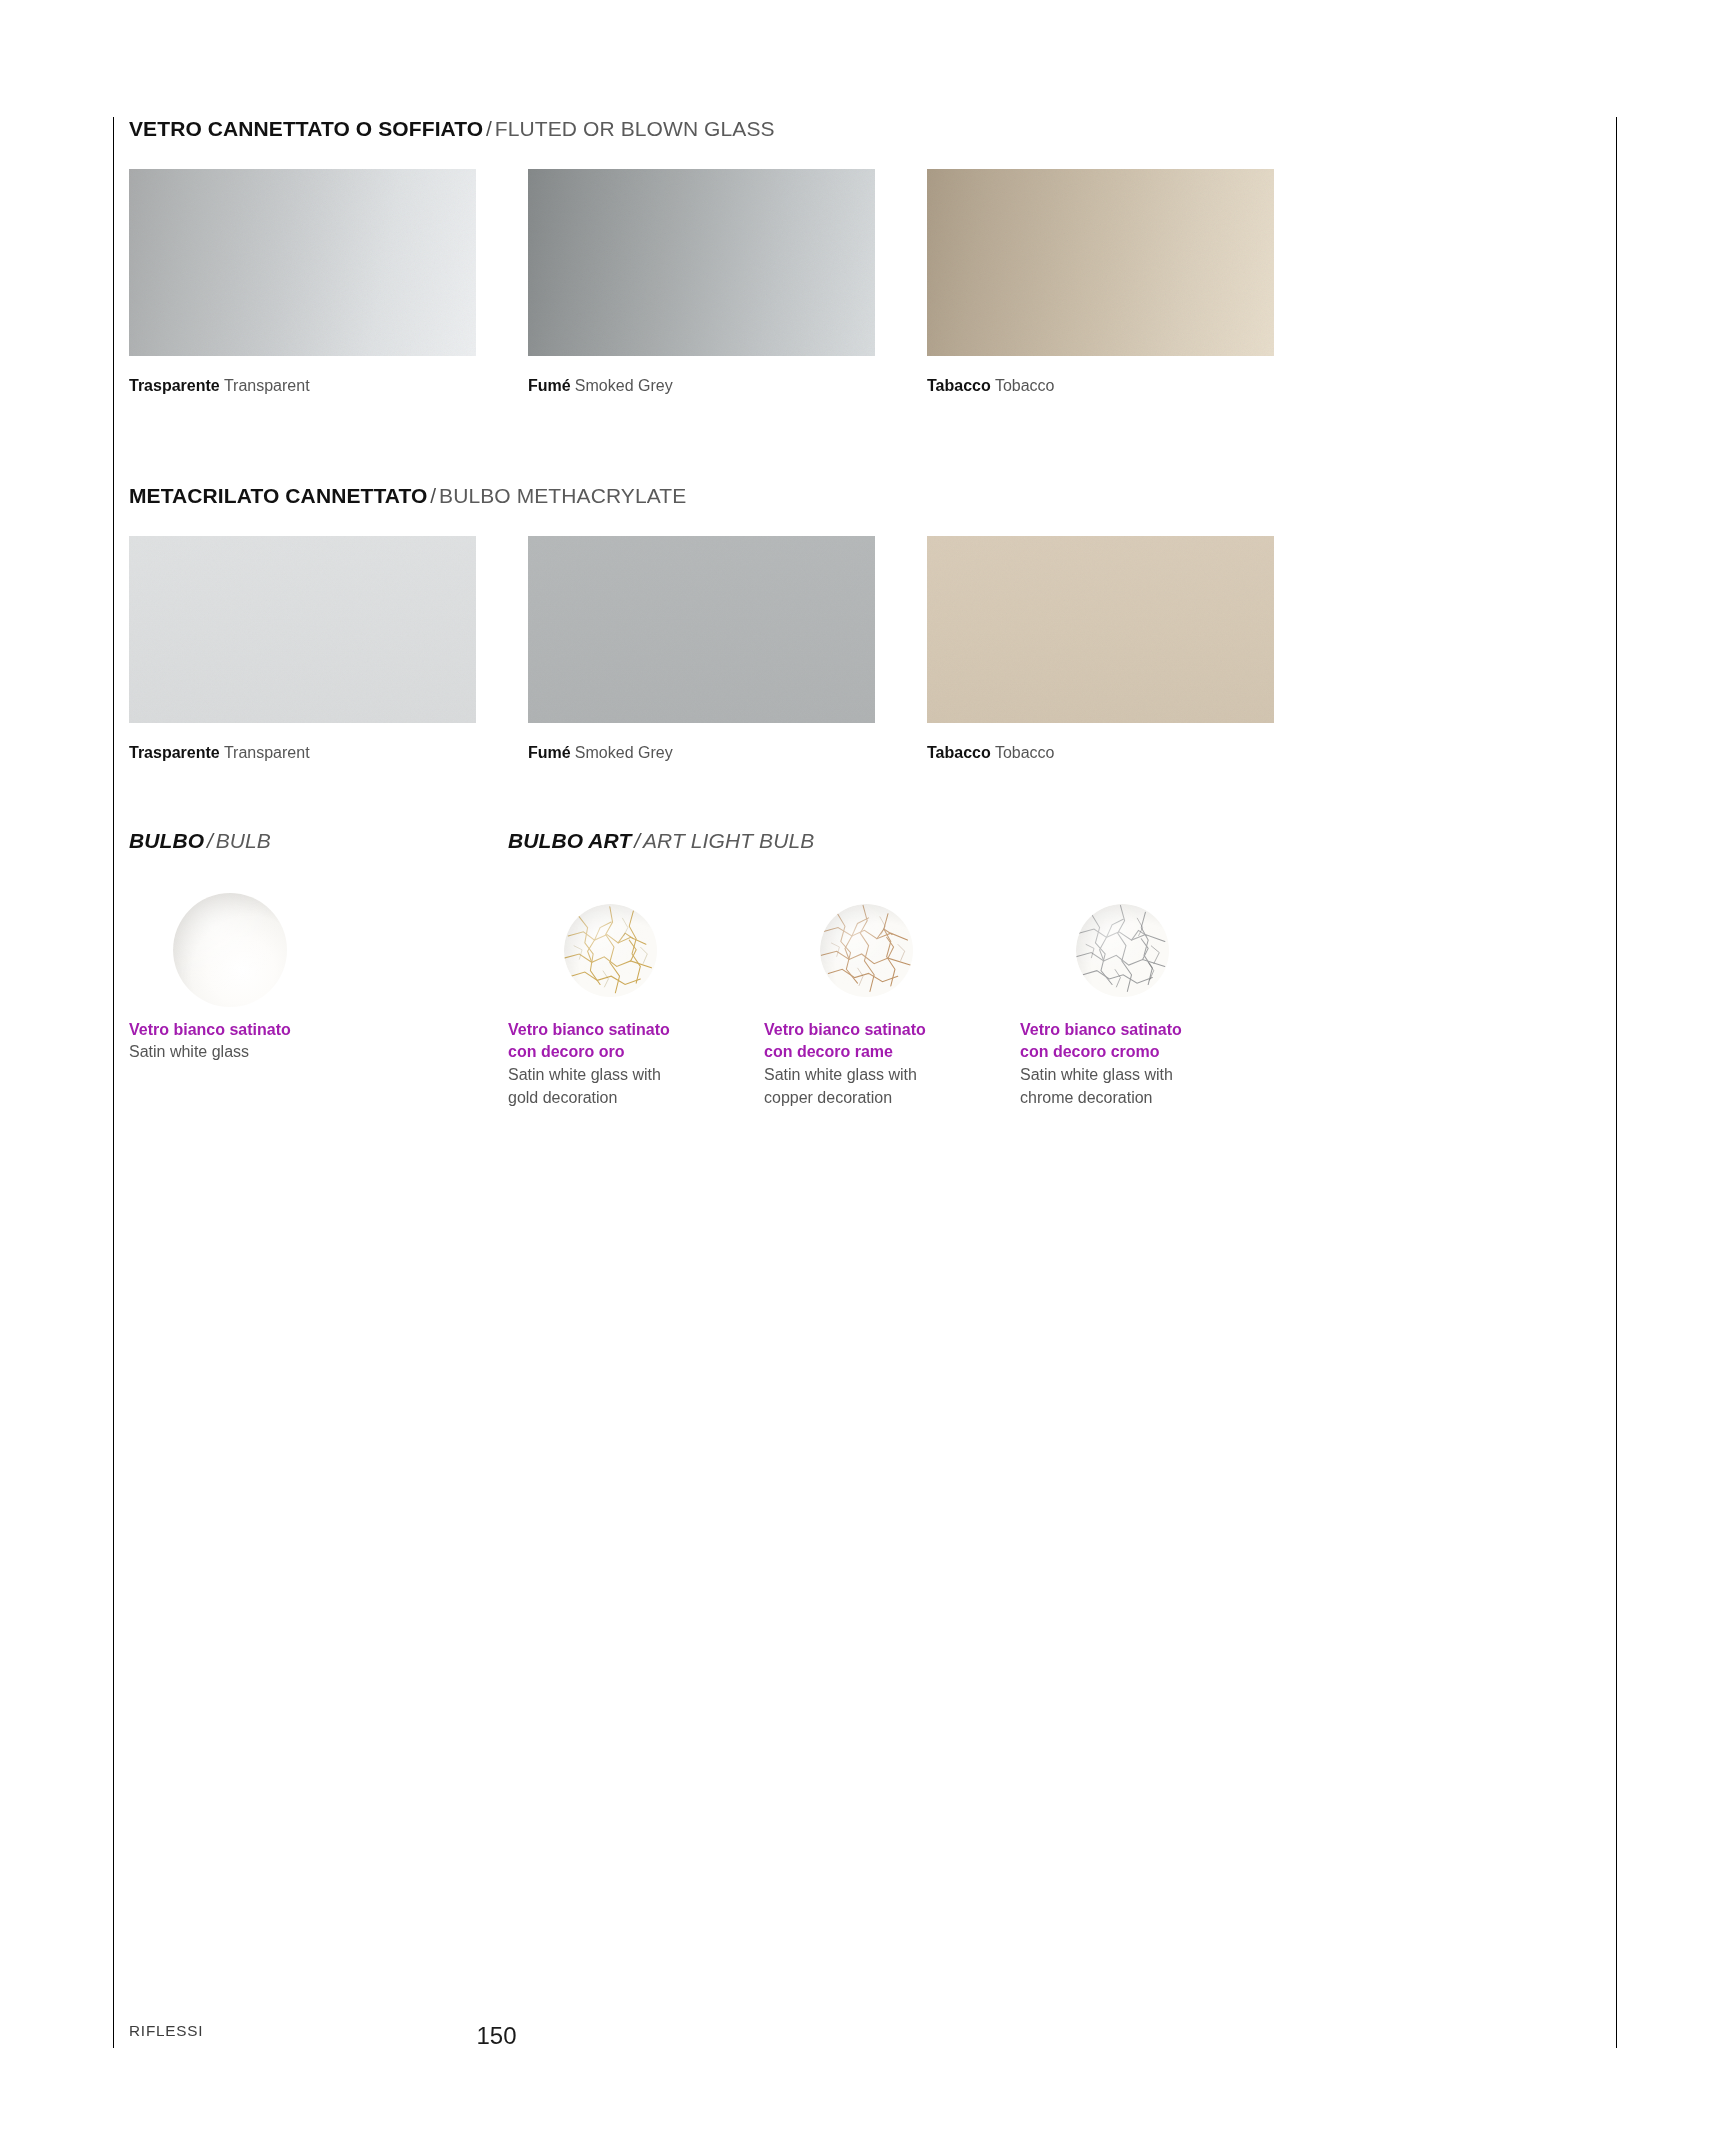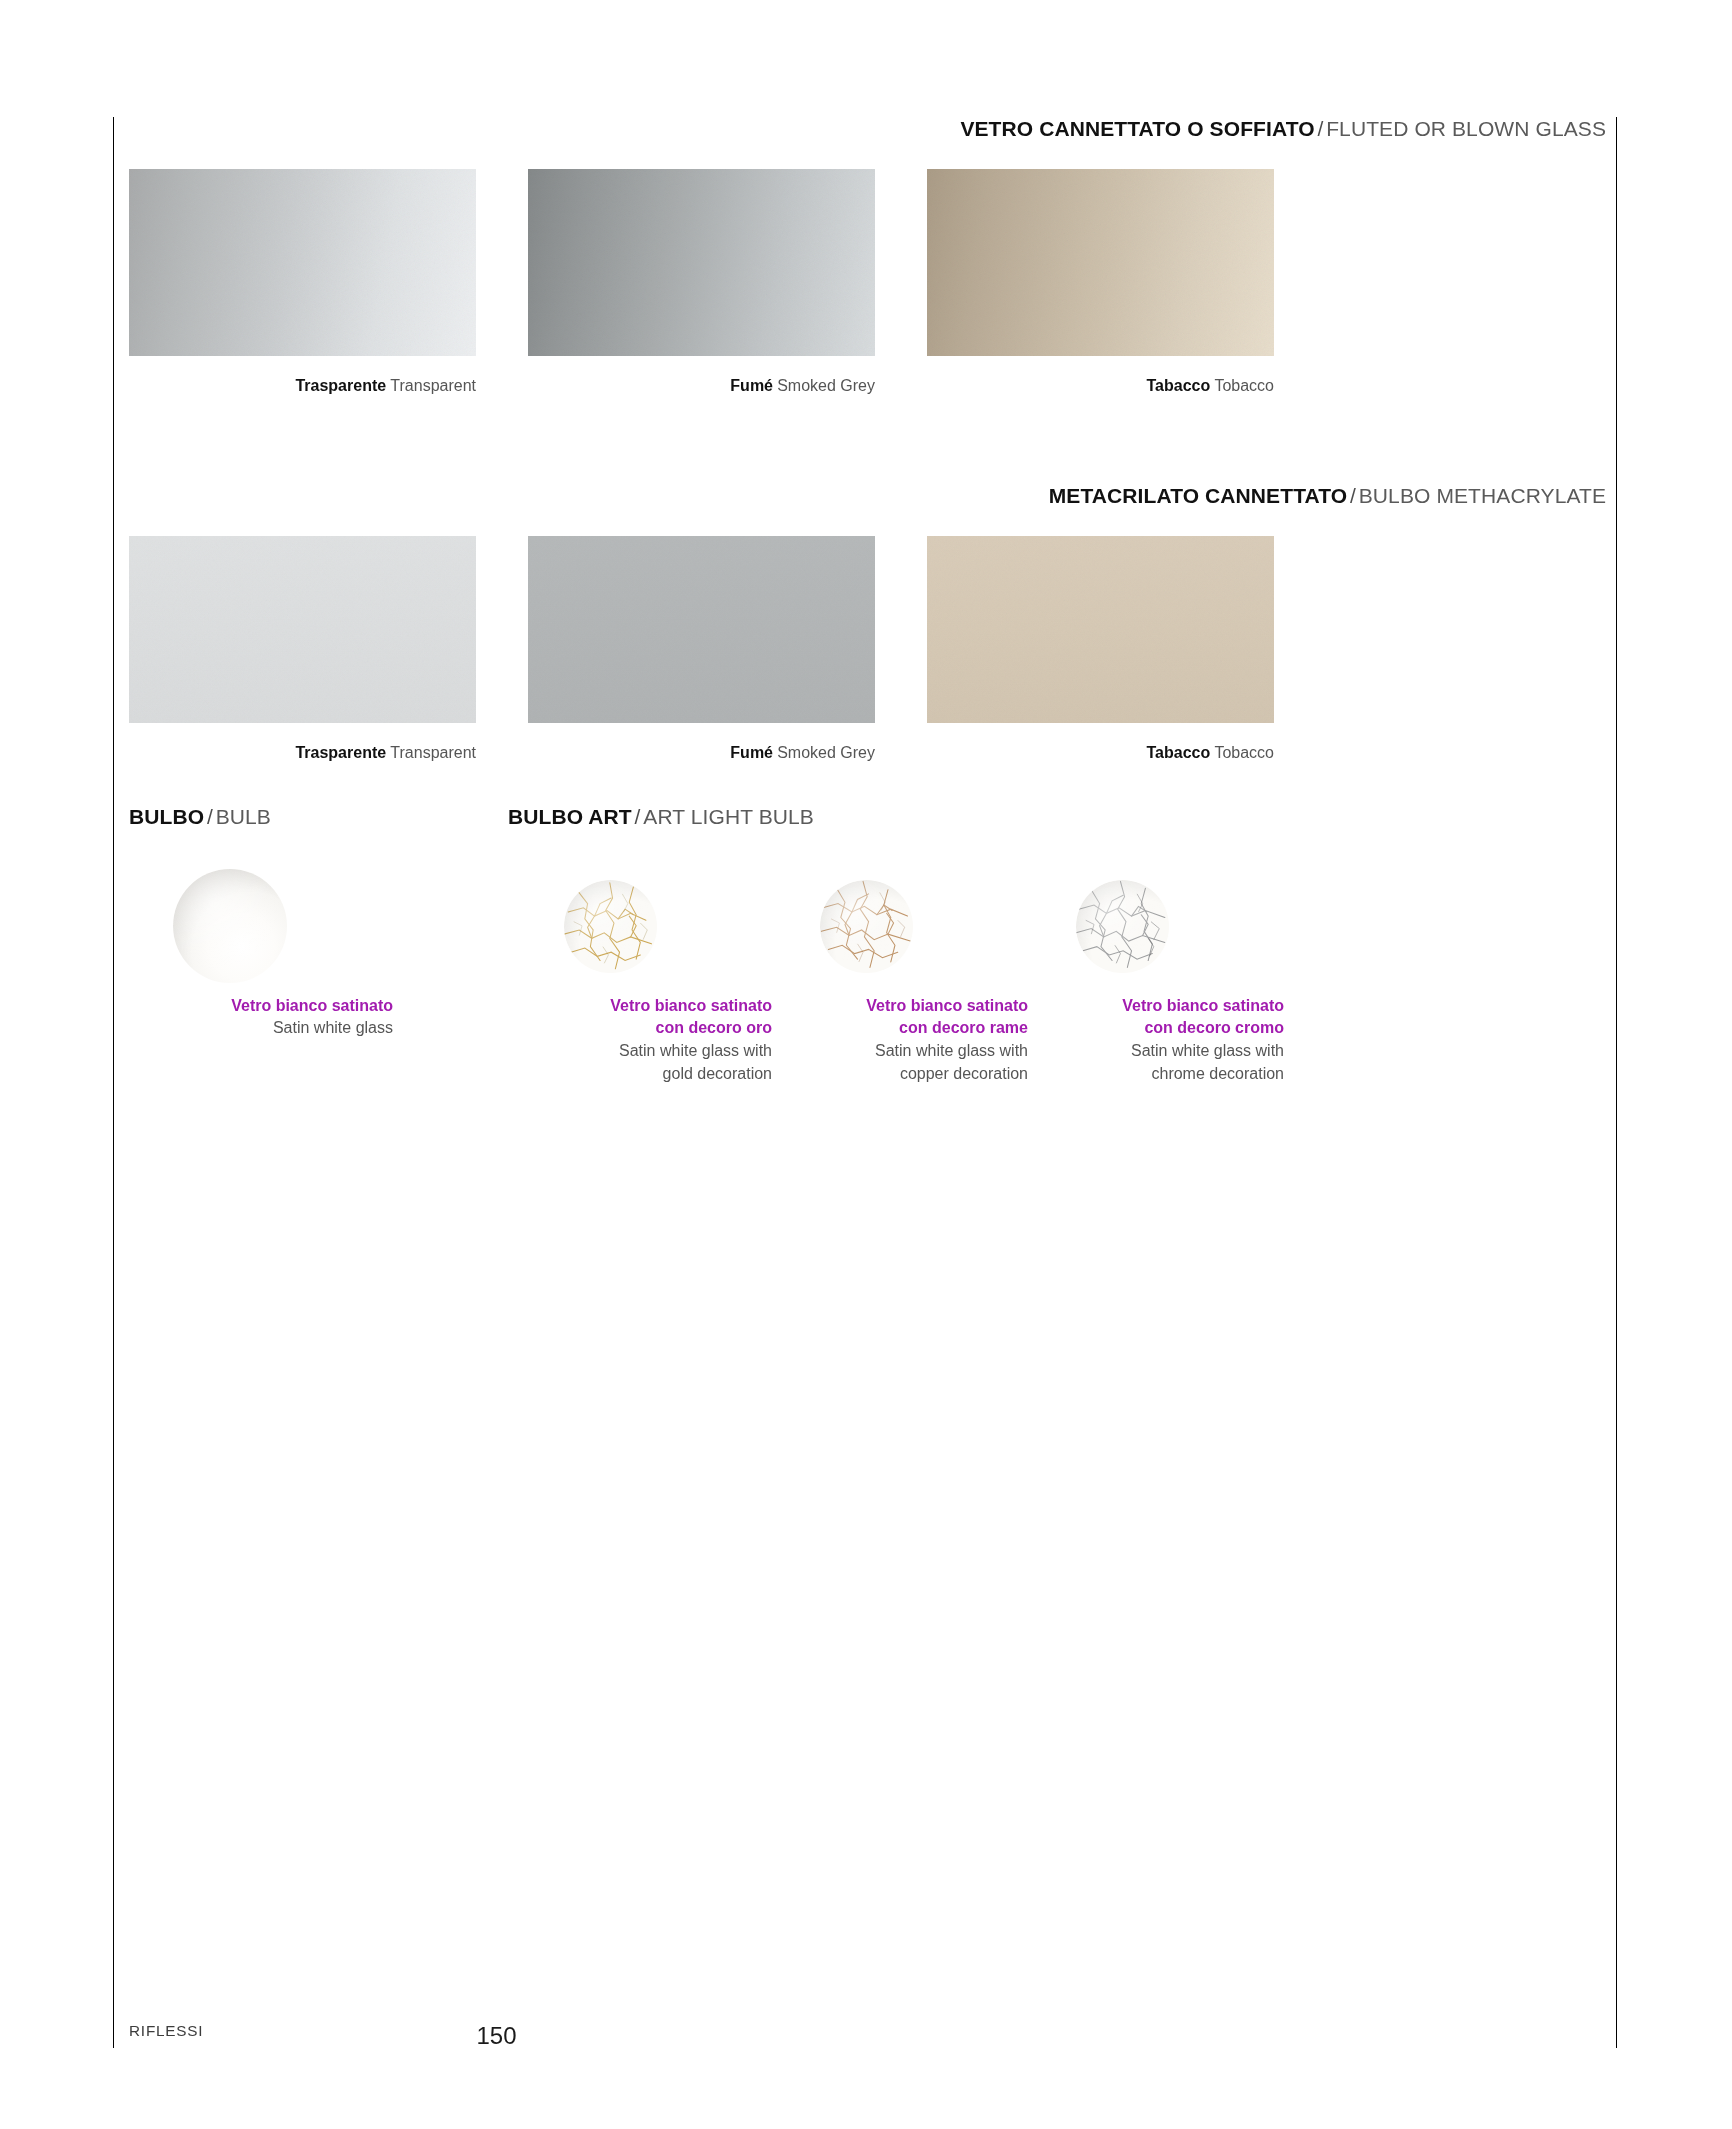--- a/index.html
+++ b/index.html
@@ -33,21 +33,20 @@
     height: 1931px;
     background: #000000;
   }
 
   
   .content {
     position: absolute;
     left: 129px;
     top: 117px;
     width: 1477px;
-    text-align: right;
   }
 
   
   .section-head {
     font-size: 21px;
     letter-spacing: 0.1px;
     line-height: 1.1;
     white-space: nowrap;
   }
   .section-head .it {
@@ -299,21 +298,21 @@
         <svg class="noise" width="347" height="187" viewBox="0 0 500 270">
           <rect width="500" height="270" filter="url(#n1)" opacity="0.08"></rect>
         </svg>
       </div>
       <div class="swatch-caption">
         <span class="it">Tabacco</span><span class="en">Tobacco</span>
       </div>
     </div>
   </div>
 
-  <div class="bulb-heads" style="margin-top:42px;">
+  <div class="bulb-heads" style="margin-top:66px;font-style:italic;">
     <div class="section-head bulb-head-1">
       <span class="it">BULBO</span><span class="sep">/</span><span class="en">BULB</span>
     </div>
     <div class="section-head bulb-head-2">
       <span class="it">BULBO ART</span><span class="sep">/</span><span class="en">ART LIGHT BULB</span>
     </div>
   </div>
 
   <div class="bulb-row" style="margin-top:25px;">
 

